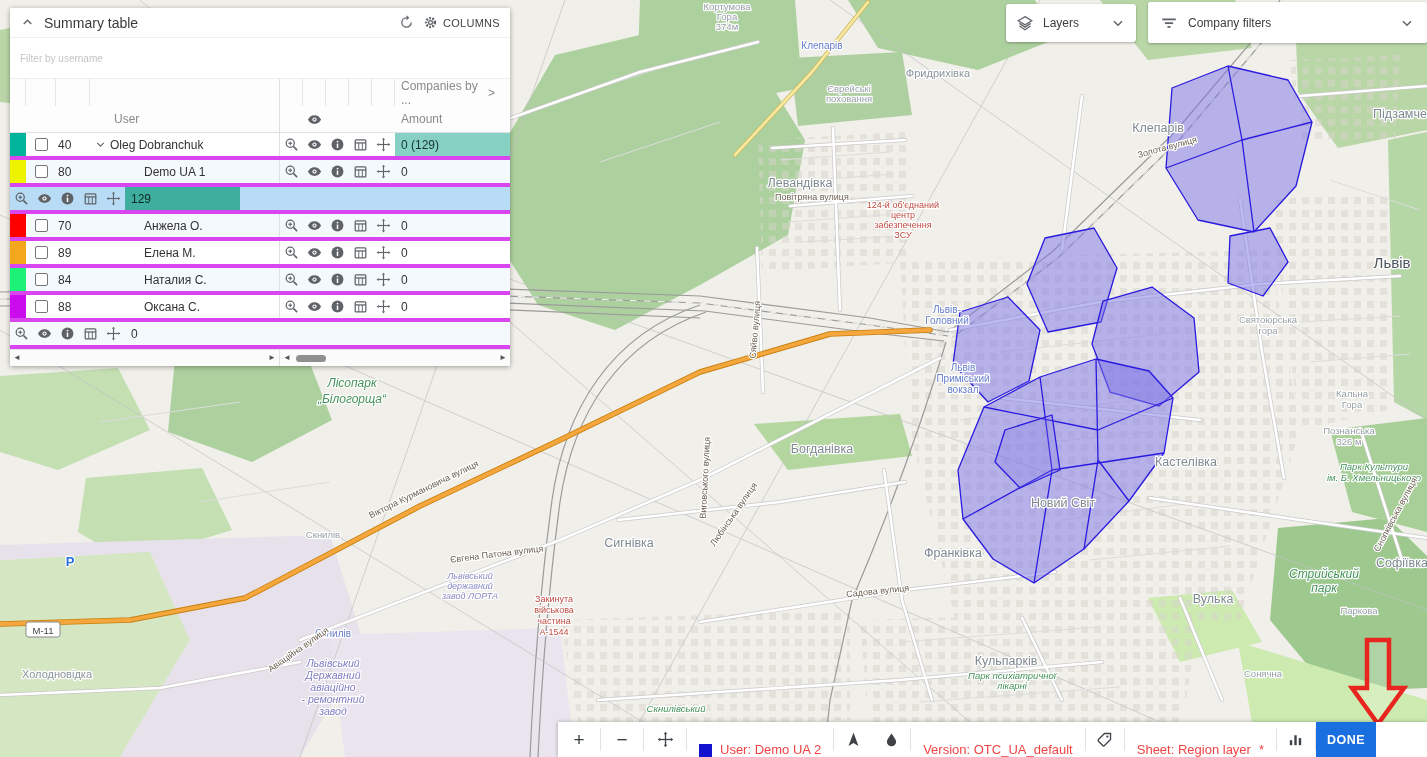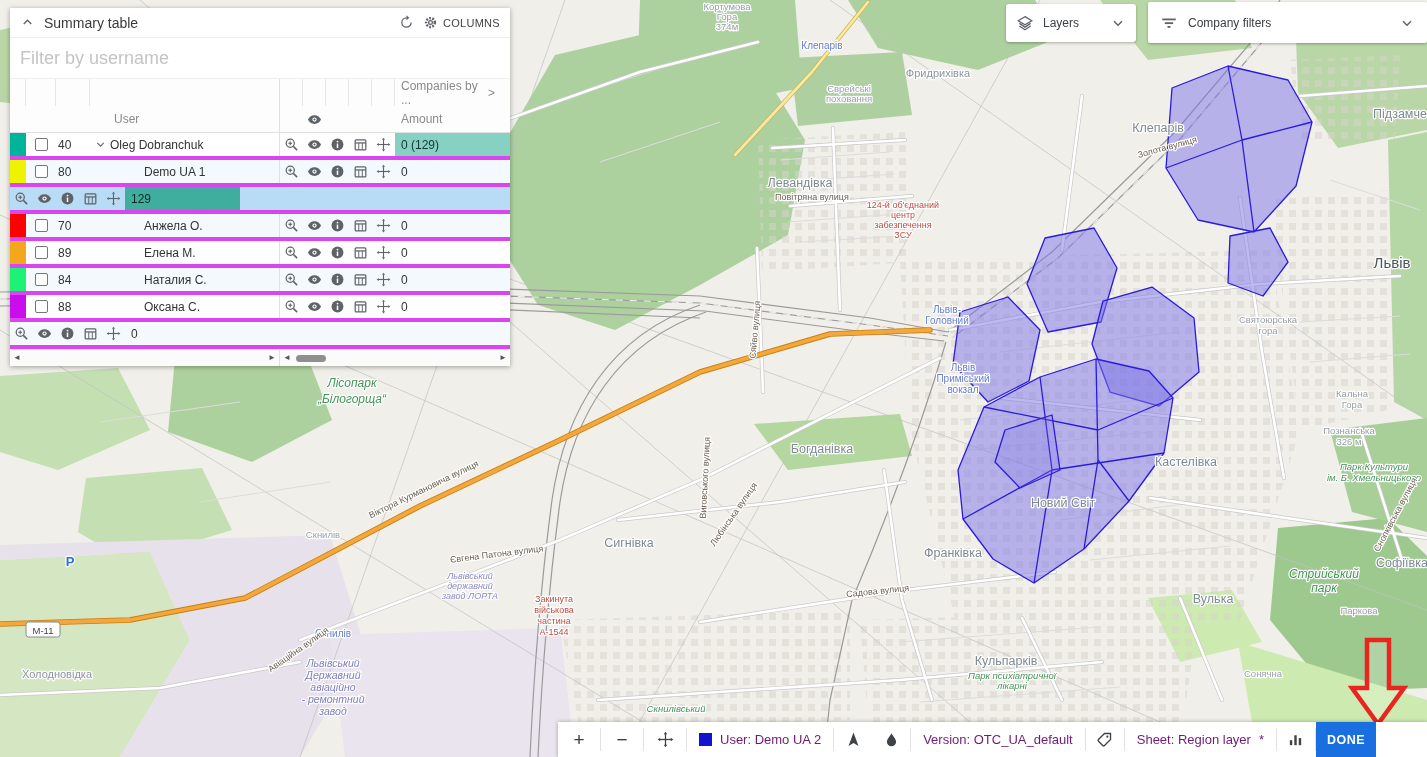--- a/index.html
+++ b/index.html
@@ -23,21 +23,21 @@
 .ml.parking{font-size:13px;fill:#2a6fdb;font-weight:bold}
 
 
 .panel{position:absolute;left:10px;top:8px;width:500px;background:#fff;box-shadow:0 1px 5px rgba(0,0,0,.35);font-size:12px;color:#333}
 .phead{height:30px;display:flex;align-items:center;padding:0 10px;gap:9px;border-bottom:1px solid #eee}
 .phead .ttl{font-size:14px;color:#3a3a3a}
 .phead .sp{flex:1}
 .icon14{width:15px;height:15px;color:#5f6368}
 .colbtn{display:flex;align-items:center;gap:5px;font-size:11px;color:#444;letter-spacing:.3px;cursor:pointer}
 .pfilter{padding:9px 10px;border-bottom:1px solid #eee}
-.pfilter input{width:100%;border:0;outline:none;font-size:18px;font-family:inherit;color:#333;height:22px;background:#fff}
+.pfilter input{width:100%;border:0;outline:none;font-size:10px;font-family:inherit;color:#333;height:22px;background:#fff}
 .pfilter input::placeholder{color:#c4c4c4}
 .hrow,.trow{display:flex}
 .lpane{width:270px;display:flex;align-items:center;border-right:1px solid #e0e0e0;height:100%}
 .rpane{width:230px;display:flex;align-items:center;height:100%}
 .h1,.h2{height:27px;color:#8a8a8a;background:#fdfdfd}
 .h2{border-bottom:1px solid #e0e0e0}
 .hc{height:100%;display:flex;align-items:center;justify-content:center}
 .b{border-right:1px solid #e6e6e6}
 .w16{width:16px}.w30{width:30px}.w34{width:34px}.w20{width:20px}
 .flex1{flex:1;padding-left:4px;display:flex;align-items:center;height:100%}
@@ -71,21 +71,21 @@
 .layersctl{position:absolute;left:1006px;top:4px;width:130px;height:38px;background:#fff;border-radius:3px;box-shadow:0 1px 3px rgba(0,0,0,.3);display:flex;align-items:center;padding:0 10px;gap:9px;cursor:pointer}
 .layersctl .lbl,.filtersctl .lbl{flex:1;font-size:12px;color:#3c4043}
 .filtersctl{position:absolute;left:1148px;top:2px;width:279px;height:41px;background:#fff;border-radius:2px;box-shadow:0 1px 3px rgba(0,0,0,.3);display:flex;align-items:center;padding:0 12px;gap:10px;cursor:pointer}
 .icon18{width:18px;height:18px;color:#5f6368}
 .icon16{width:16px;height:16px;color:#5f6368}
 
 
 .toolbar{position:absolute;left:558px;top:722px;right:0;height:35px;background:#fff;display:flex;align-items:stretch;box-shadow:0 0 4px rgba(0,0,0,.3);padding-right:20px}
 .tbtn{width:42px;display:flex;align-items:center;justify-content:center;font-size:19px;color:#3c4043;cursor:pointer}
 .vsep{width:1px;background:#e2e2e2;margin:6px 0}
-.titem{display:flex;align-items:center;gap:8px;padding:0 12px;font-size:13px;color:#701a75;white-space:nowrap}
+.titem{display:flex;align-items:flex-end;gap:8px;padding:0 12px;font-size:13px;color:#ef4444;white-space:nowrap}
 .tswatch{width:13px;height:13px;display:inline-block}
 .tico{width:38px;display:flex;align-items:center;justify-content:center;cursor:pointer}
 .tico .ric,.tbtn .ric{width:17px;height:17px;color:#3f4348}
 .done{width:60px;background:#1a6fe0;color:#fff;display:flex;align-items:center;justify-content:center;font-size:12.5px;font-weight:bold;letter-spacing:.5px;cursor:pointer}
 
 .red-arrow{position:absolute;left:1347px;top:637px;width:62px;height:90px;pointer-events:none}
 </style>
 </head>
 <body>
 

